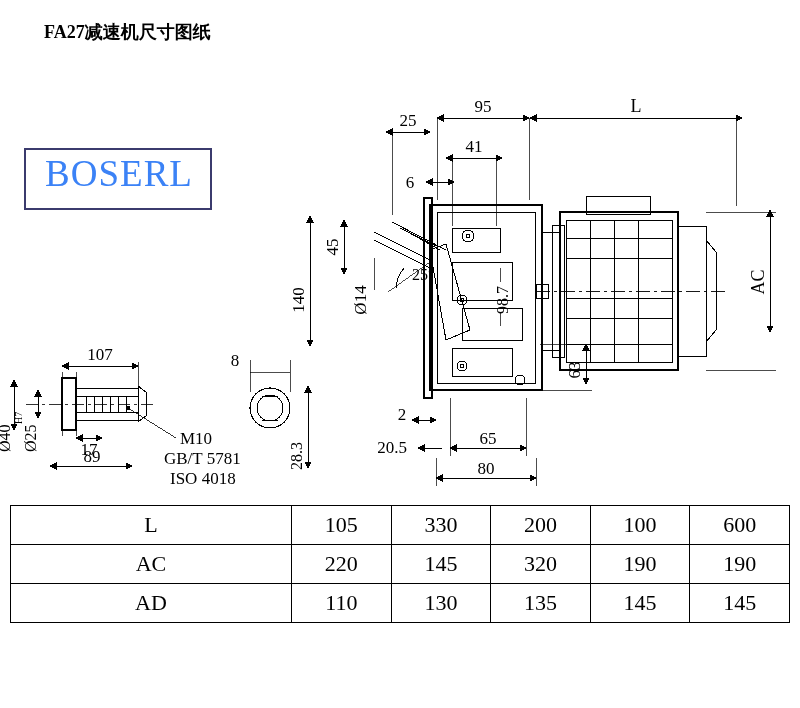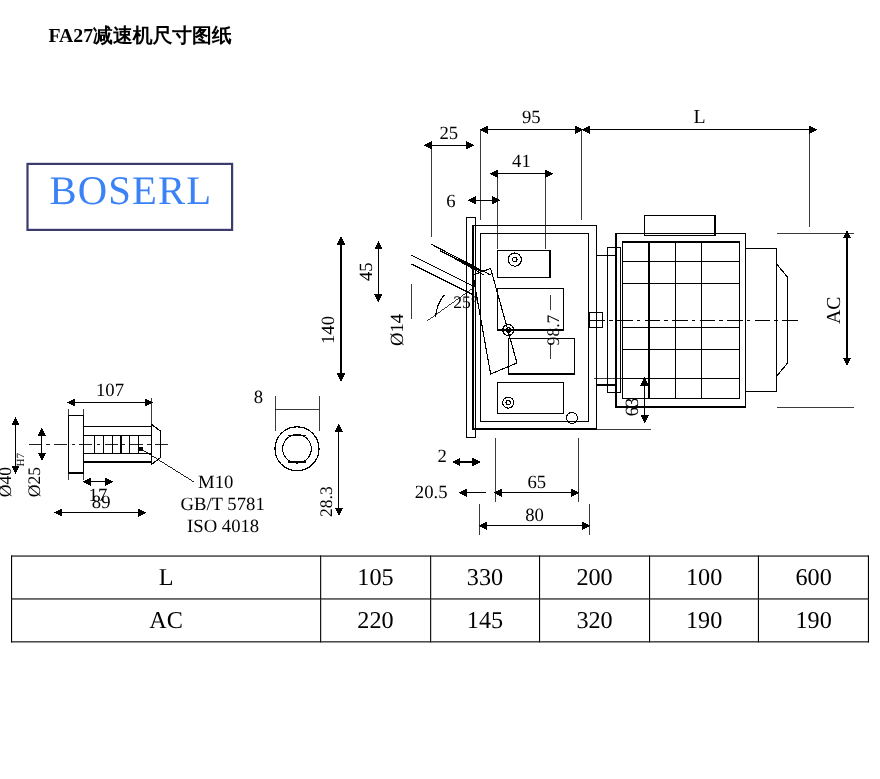--- a/index.html
+++ b/index.html
@@ -249,14 +249,22 @@
       <td>600</td>
     </tr>
     <tr>
       <td class="label">AC</td>
       <td>220</td>
       <td>145</td>
       <td>320</td>
       <td>190</td>
       <td>190</td>
     </tr>
+    <tr>
+      <td class="label">AD</td>
+      <td>110</td>
+      <td>130</td>
+      <td>135</td>
+      <td>145</td>
+      <td>145</td>
+    </tr>
   </tbody>
 </table>
 
 </body></html>

